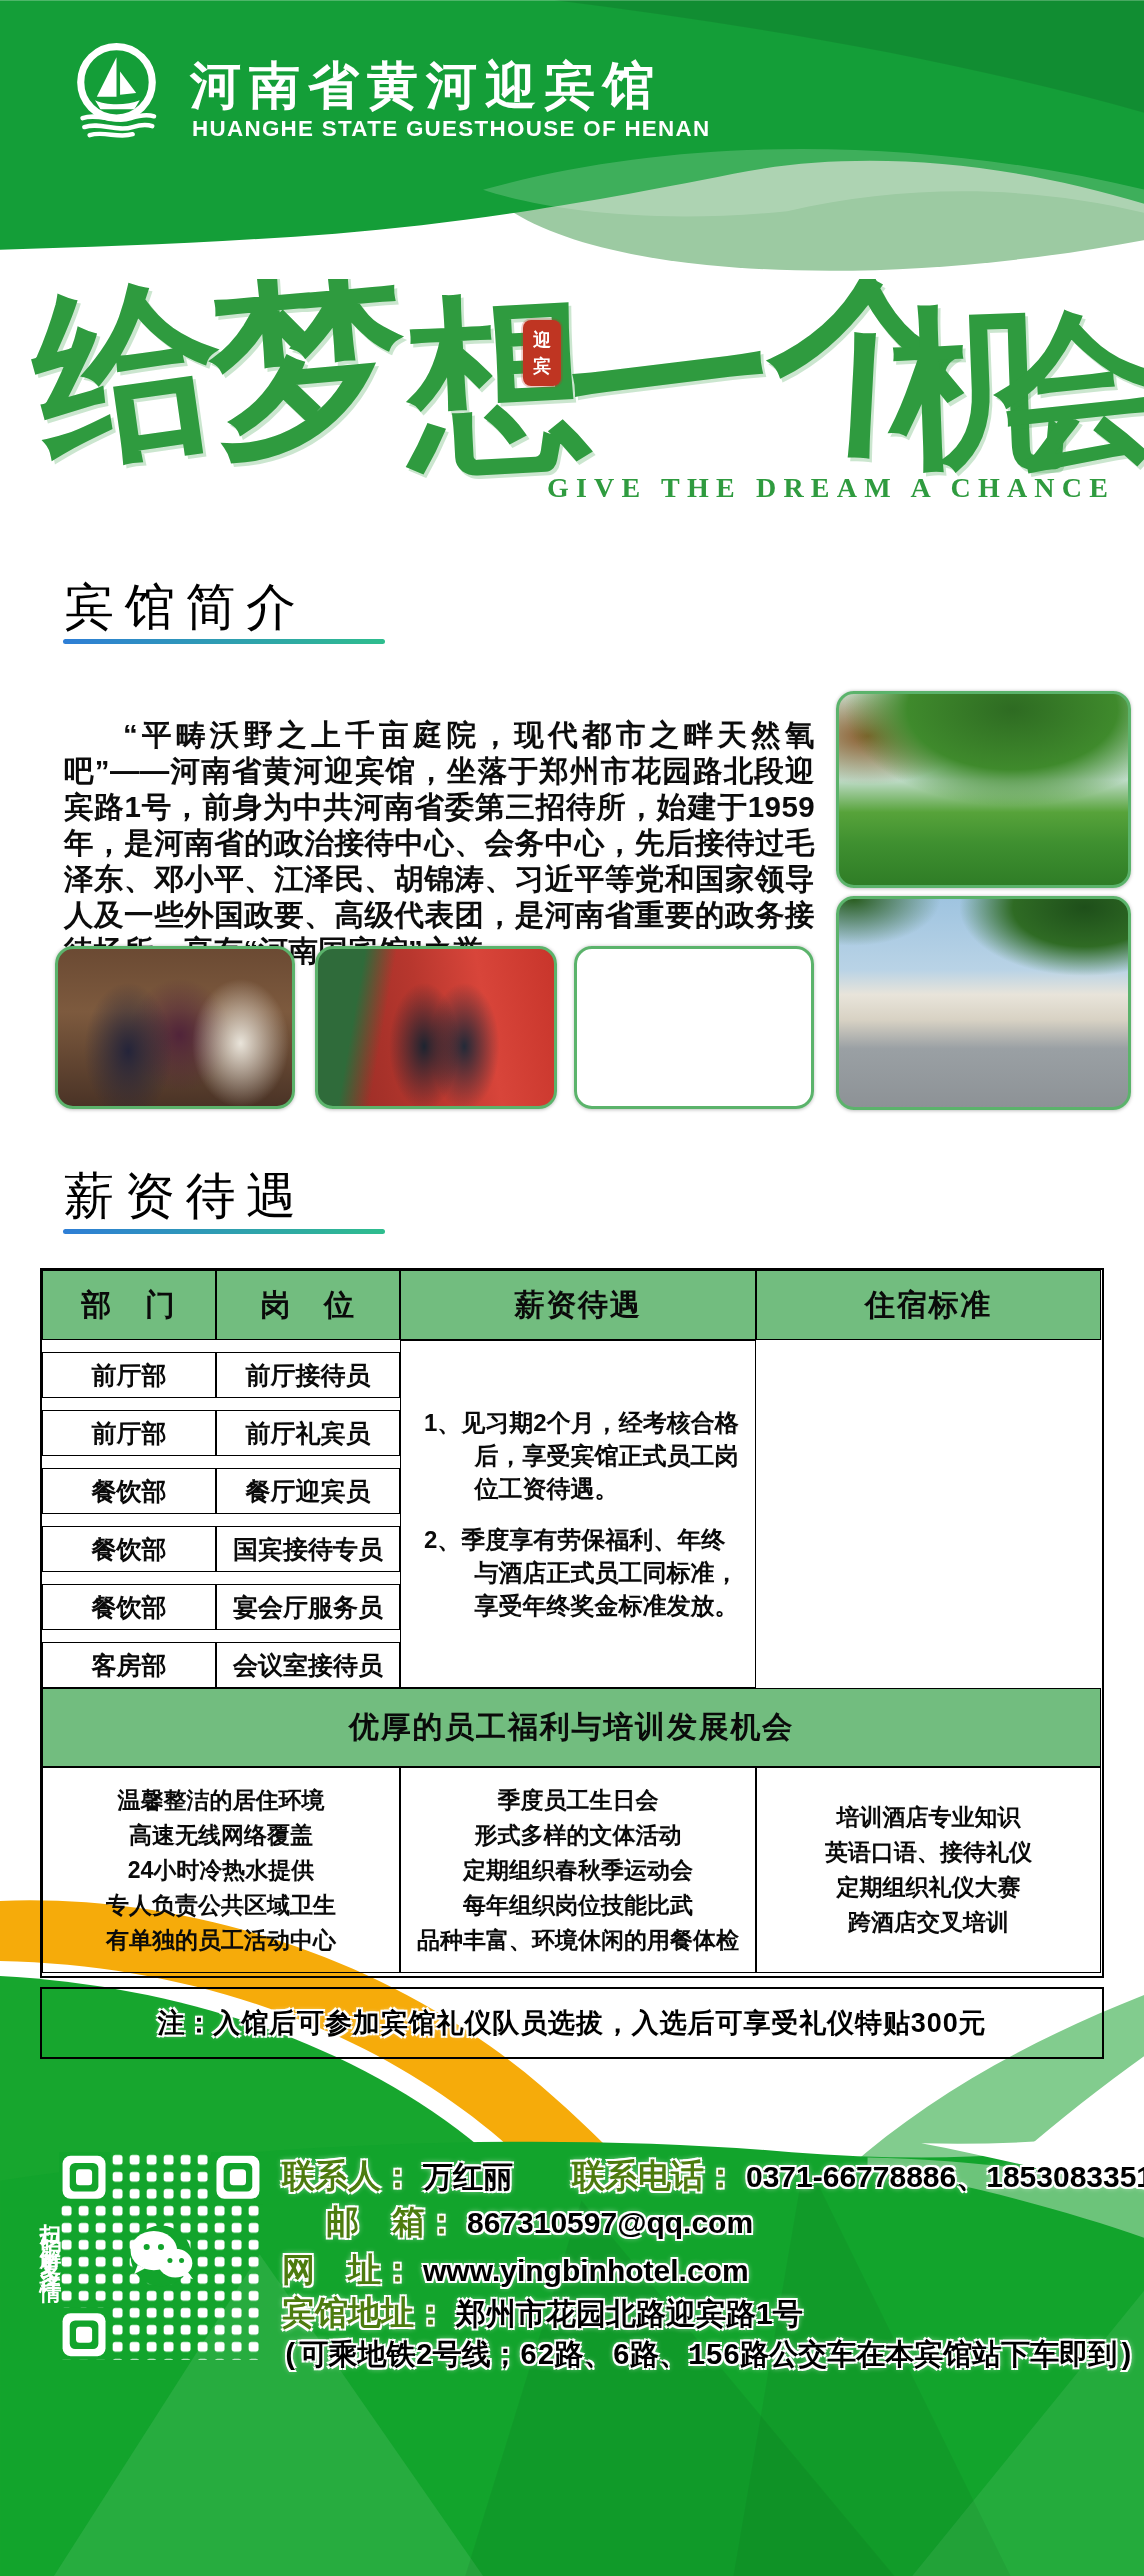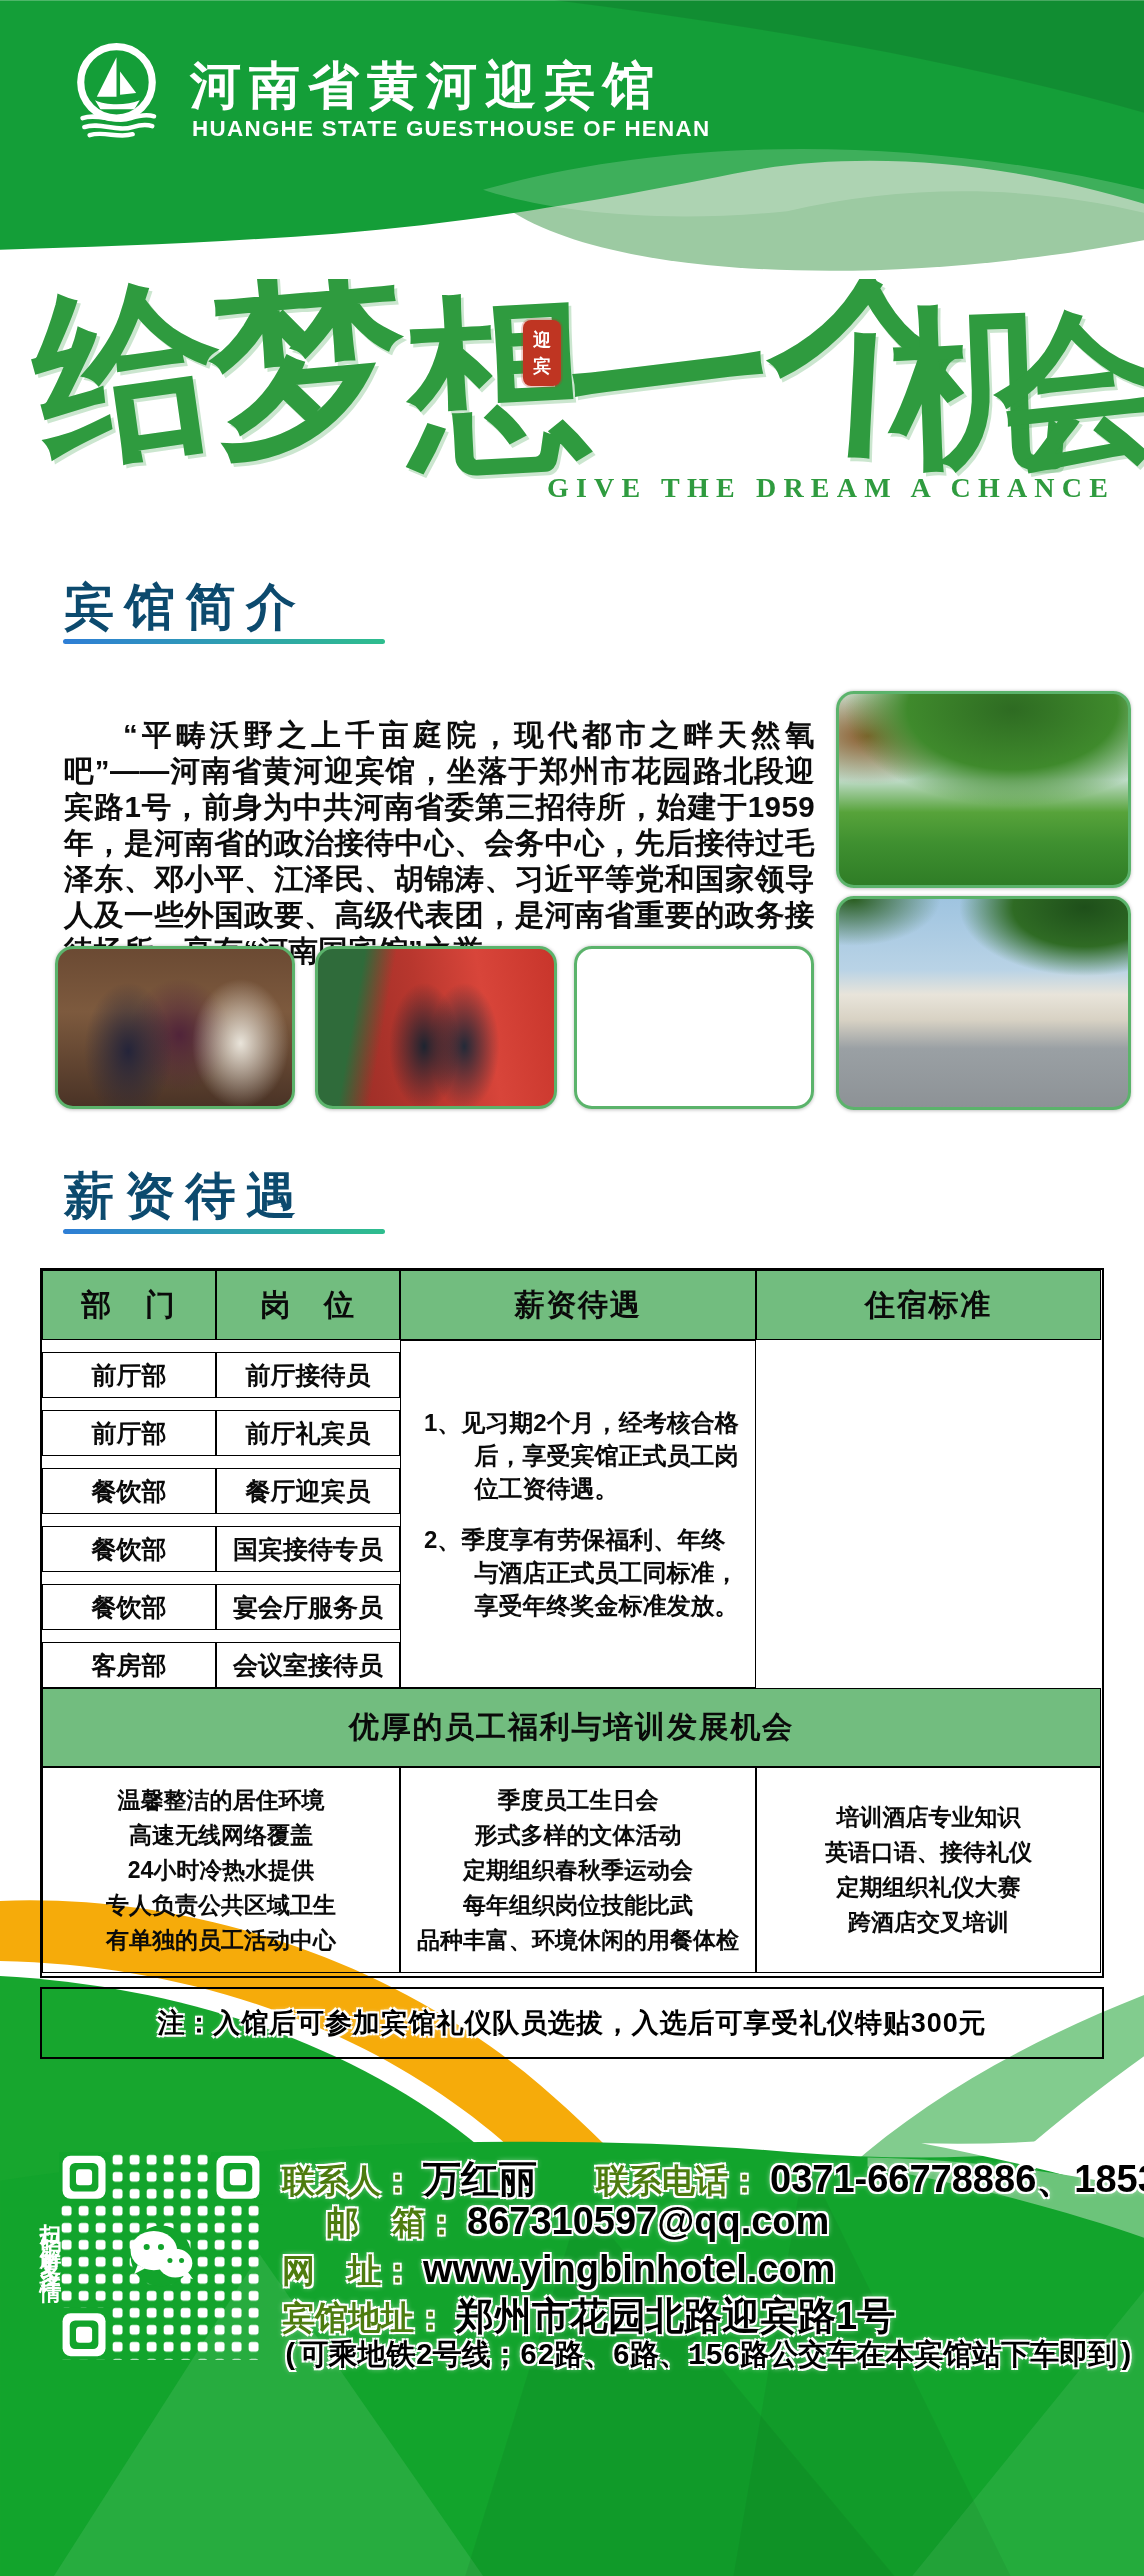--- a/index.html
+++ b/index.html
@@ -27,21 +27,21 @@
   #hc4{left:769px;top:-9px;font-size:191px;transform:rotate(3deg);}
   #hc5{left:890px;top:21.5px;font-size:175px;transform:rotate(-2deg);}
   #hc6{left:995px;top:27px;font-size:166px;transform:rotate(-6deg);}
   #seal{left:523px;top:41px;width:38px;height:66px;background:#bf3522;border-radius:8px;
     display:flex;flex-direction:column;align-items:center;justify-content:center;
     color:#fff;font-size:18px;font-weight:700;line-height:1.45;box-shadow:0 0 0 1.8px rgba(191,53,34,.25);}
   #hero-sub{left:547px;top:193px;width:494px;text-align:center;color:#2f9b3f;
     font-family:"Liberation Serif","DejaVu Serif",serif;font-weight:700;font-size:28px;letter-spacing:7.2px;white-space:nowrap;}
 
   
-  .sec-title{color:#0c4a6e;font-size:50px;font-weight:700;letter-spacing:10.7px;white-space:nowrap;}
+  .sec-title{color:#000000;font-size:50px;font-weight:400;letter-spacing:10.7px;white-space:nowrap;}
   .sec-underline{width:322px;height:5.4px;border-radius:2.7px;background:linear-gradient(90deg,#2e7ed6,#2ebd8d);}
   #intro-title{left:64px;top:574px;}
   #intro-underline{left:63px;top:639px;}
   #jobs-title{left:64px;top:1163px;}
   #jobs-underline{left:63px;top:1229px;}
 
   
   #intro-par{left:64px;top:687px;width:751px;font-size:29.5px;line-height:36px;
     color:#0c0c0c;font-weight:600;text-align:justify;text-indent:2em;letter-spacing:0.4px;}
   .photo{border:3.6px solid #5bb36b;border-radius:18px;overflow:hidden;box-shadow:0 0.9px 3.6px rgba(0,0,0,.25);}
@@ -94,21 +94,21 @@
     text-shadow:-1.8px -1.8px 0 #fff,1.8px -1.8px 0 #fff,-1.8px 1.8px 0 #fff,1.8px 1.8px 0 #fff,0 0 5.4px #fff;}
 
   
   #decor{left:0;top:1825px;width:1145px;height:751px;z-index:1;}
   #qr{left:59px;top:2152px;z-index:5;}
   #scan-hint{left:36px;top:2207px;z-index:5;writing-mode:vertical-rl;color:#fff;
     font-size:21.5px;font-weight:700;letter-spacing:8px;}
   .f-line{position:absolute;left:282px;display:flex;align-items:baseline;white-space:nowrap;z-index:5;}
   .f-label{font-size:33px;font-weight:900;color:#4d7c0f;
     text-shadow:-1.8px -1.8px 0 #fff,1.8px -1.8px 0 #fff,-1.8px 1.8px 0 #fff,1.8px 1.8px 0 #fff,0 0 6.3px #fff;}
-  .f-value{font-size:38px;font-weight:700;color:#000;margin-left:9px;
+  .f-value{font-size:30px;font-weight:700;color:#000;margin-left:9px;
     text-shadow:-1.8px -1.8px 0 #fff,1.8px -1.8px 0 #fff,-1.8px 1.8px 0 #fff,1.8px 1.8px 0 #fff,0 0 6.3px #fff;}
   #f1{top:2154px;} #f2{top:2200px;margin-left:44px;} #f3{top:2248px;} #f4{top:2291px;} #f5{top:2335px;}
   #f1 .pair2{margin-left:59px;display:flex;align-items:baseline;}
   #f5 .f-value{margin-left:0;font-size:29px;font-family:Liberation Mono, monospace;}
 </style>
 </head>
 <body>
 
 <div class="abs" id="header">
   <svg width="1145" height="283" viewBox="0 0 1280 316">

